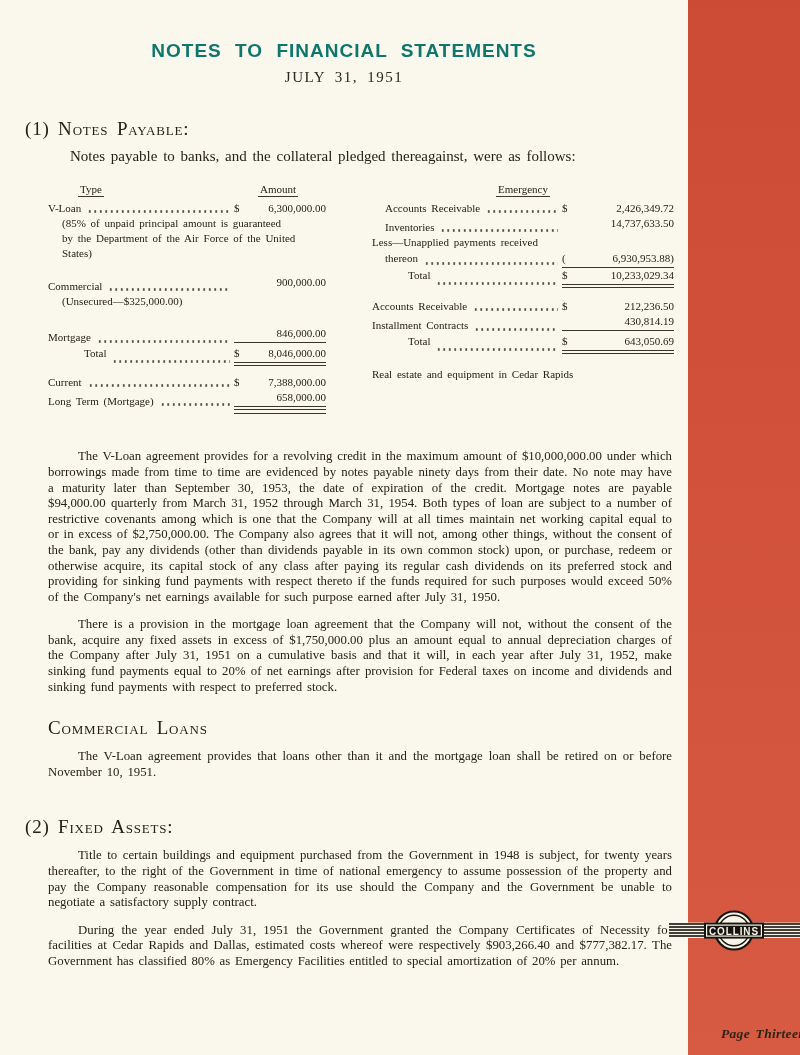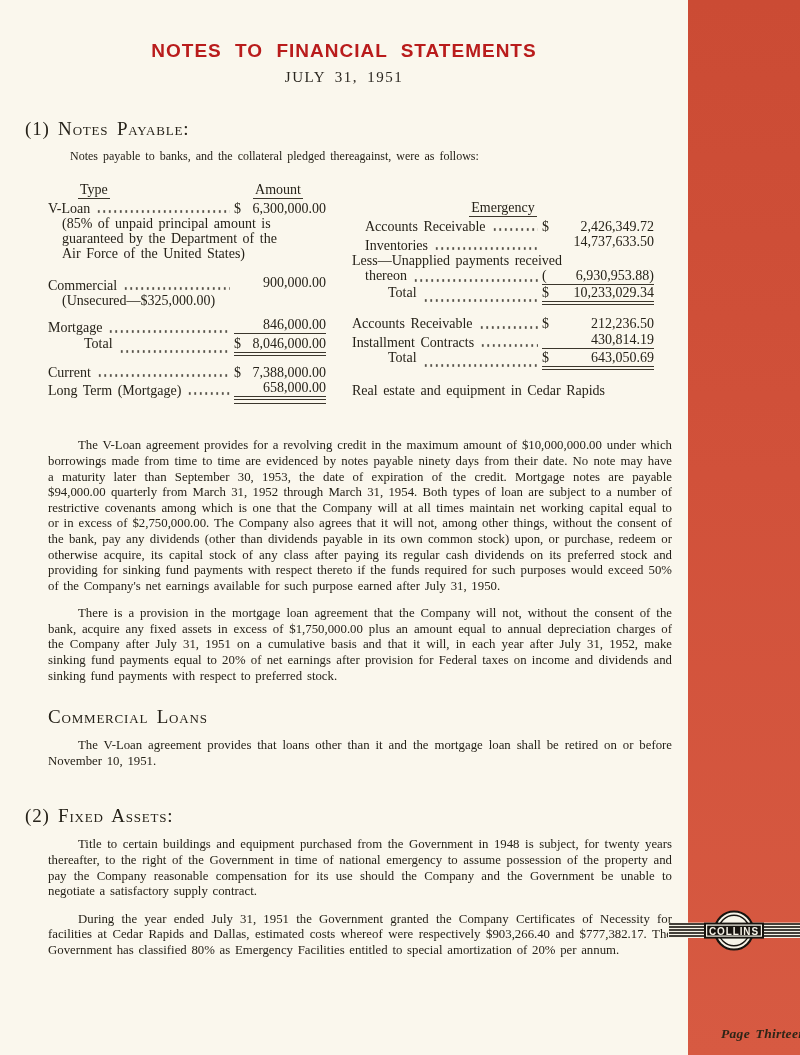--- a/index.html
+++ b/index.html
@@ -16,33 +16,33 @@
     position:absolute;top:0;right:0;
     width:112px;height:1055px;
     background:linear-gradient(180deg,#cb4b34 0%,#d1513a 45%,#d75a42 100%);
   }
   
   .content{position:absolute;left:0;top:0;width:688px;}
   .title-block{width:660px;margin:40px auto 0;text-align:center;}
   .doc-title{
     font-family:"Liberation Sans","DejaVu Sans",sans-serif;
     font-weight:bold;font-size:19px;line-height:22px;
-    letter-spacing:1px;word-spacing:7px;color:#b91c1c;
+    letter-spacing:1px;word-spacing:7px;color:#0f766e;
   }
   .doc-date{
     font-size:15px;margin-top:7px;letter-spacing:1.5px;word-spacing:4px;color:#2a261f;
   }
   .sc-head{
     font-variant:small-caps;font-size:19px;letter-spacing:.8px;word-spacing:3px;
     color:#262219;
   }
   .note-head{margin:32px 0 0 25px;}
-  .intro{margin:9px 48px 0;width:624px;text-indent:22px;font-size:12px;line-height:15.5px;word-spacing:2px;}
-  
-  .tables{display:flex;margin:17px 0 0 48px;gap:26px;font-size:14px;line-height:15.2px;word-spacing:2px;align-items:flex-end;}
+  .intro{margin:9px 48px 0;width:624px;text-indent:22px;font-size:15px;line-height:15.5px;word-spacing:2px;}
+  
+  .tables{display:flex;margin:17px 0 0 48px;gap:46px;font-size:11px;line-height:15.2px;word-spacing:2px;}
   .t-left{width:278px;}
   .t-right{width:302px;}
   .thead{display:flex;margin-bottom:4px;}
   .thead .hword{border-bottom:1px solid #3b362c;padding:0 2px 1px;}
   .h-type-wrap{margin-left:30px;flex:1;}
   .h-amt-wrap{width:96px;text-align:center;}
   .h-coll-wrap{width:100%;text-align:center;}
   .trow{display:flex;align-items:baseline;}
   .trow .lbl{white-space:nowrap;}
   .dots{
@@ -55,21 +55,21 @@
   .amt .val{margin-left:auto;white-space:nowrap;}
   .amt .cur{white-space:pre;}
   .u1{border-bottom:1px solid #3b362c;padding-bottom:1px;}
   .u2{border-bottom:4px double #3b362c;padding-bottom:1px;}
   .u1d{border-bottom:1px solid #3b362c;padding-bottom:1px;position:relative;}
   .u1d::after{
     content:"";position:absolute;left:0;right:0;bottom:-8px;height:3px;
     border-top:1px solid #3b362c;border-bottom:1px solid #3b362c;
   }
   .tnote{margin:0 0 13px 14px;width:234px;line-height:15.2px;}
-  .tnote.short{margin-bottom:9px;}
+  .tnote.short{margin-bottom:17px;}
   .ind1{padding-left:13px;}
   .ind2{padding-left:36px;}
   .gap8{height:9px;}
   .gap10{height:11px;}
   .gap12{height:13px;}
   
   .sections{margin:40px 48px 0;width:624px;}
   .para{font-size:12.8px;line-height:15.6px;text-align:justify;text-indent:30px;word-spacing:1.5px;margin:0 0 12px;}
   .sec-head{margin:0 0 10px;}
   .sec-head.mt20{margin-top:22px;}

